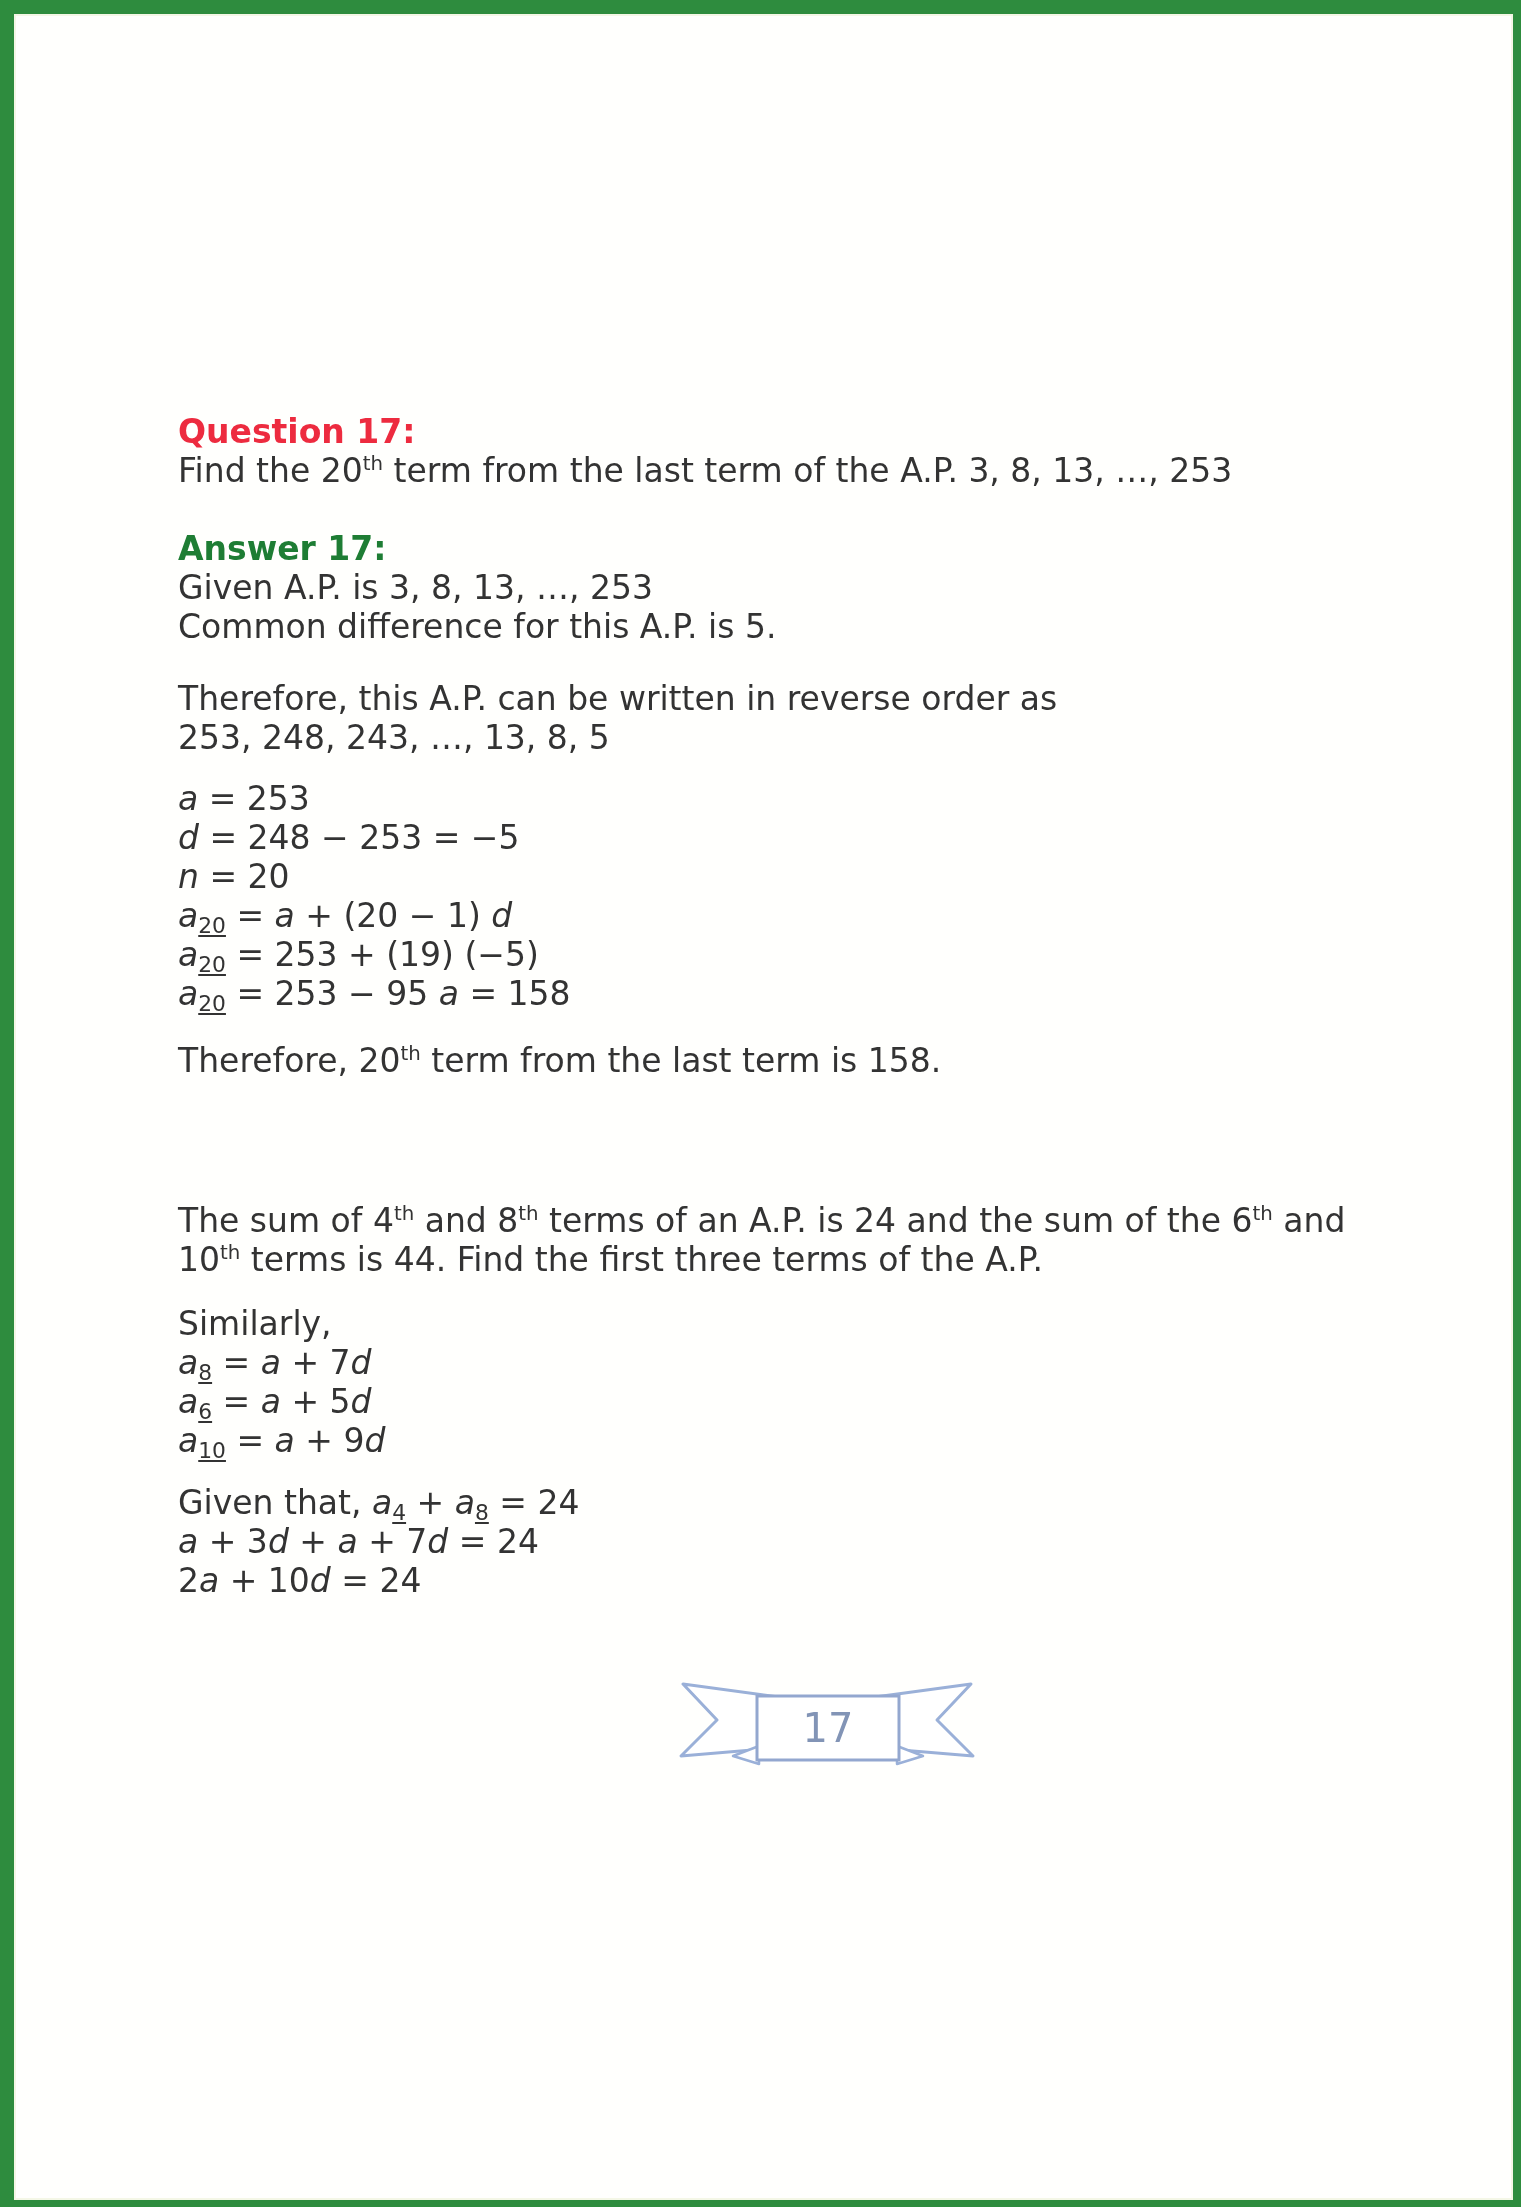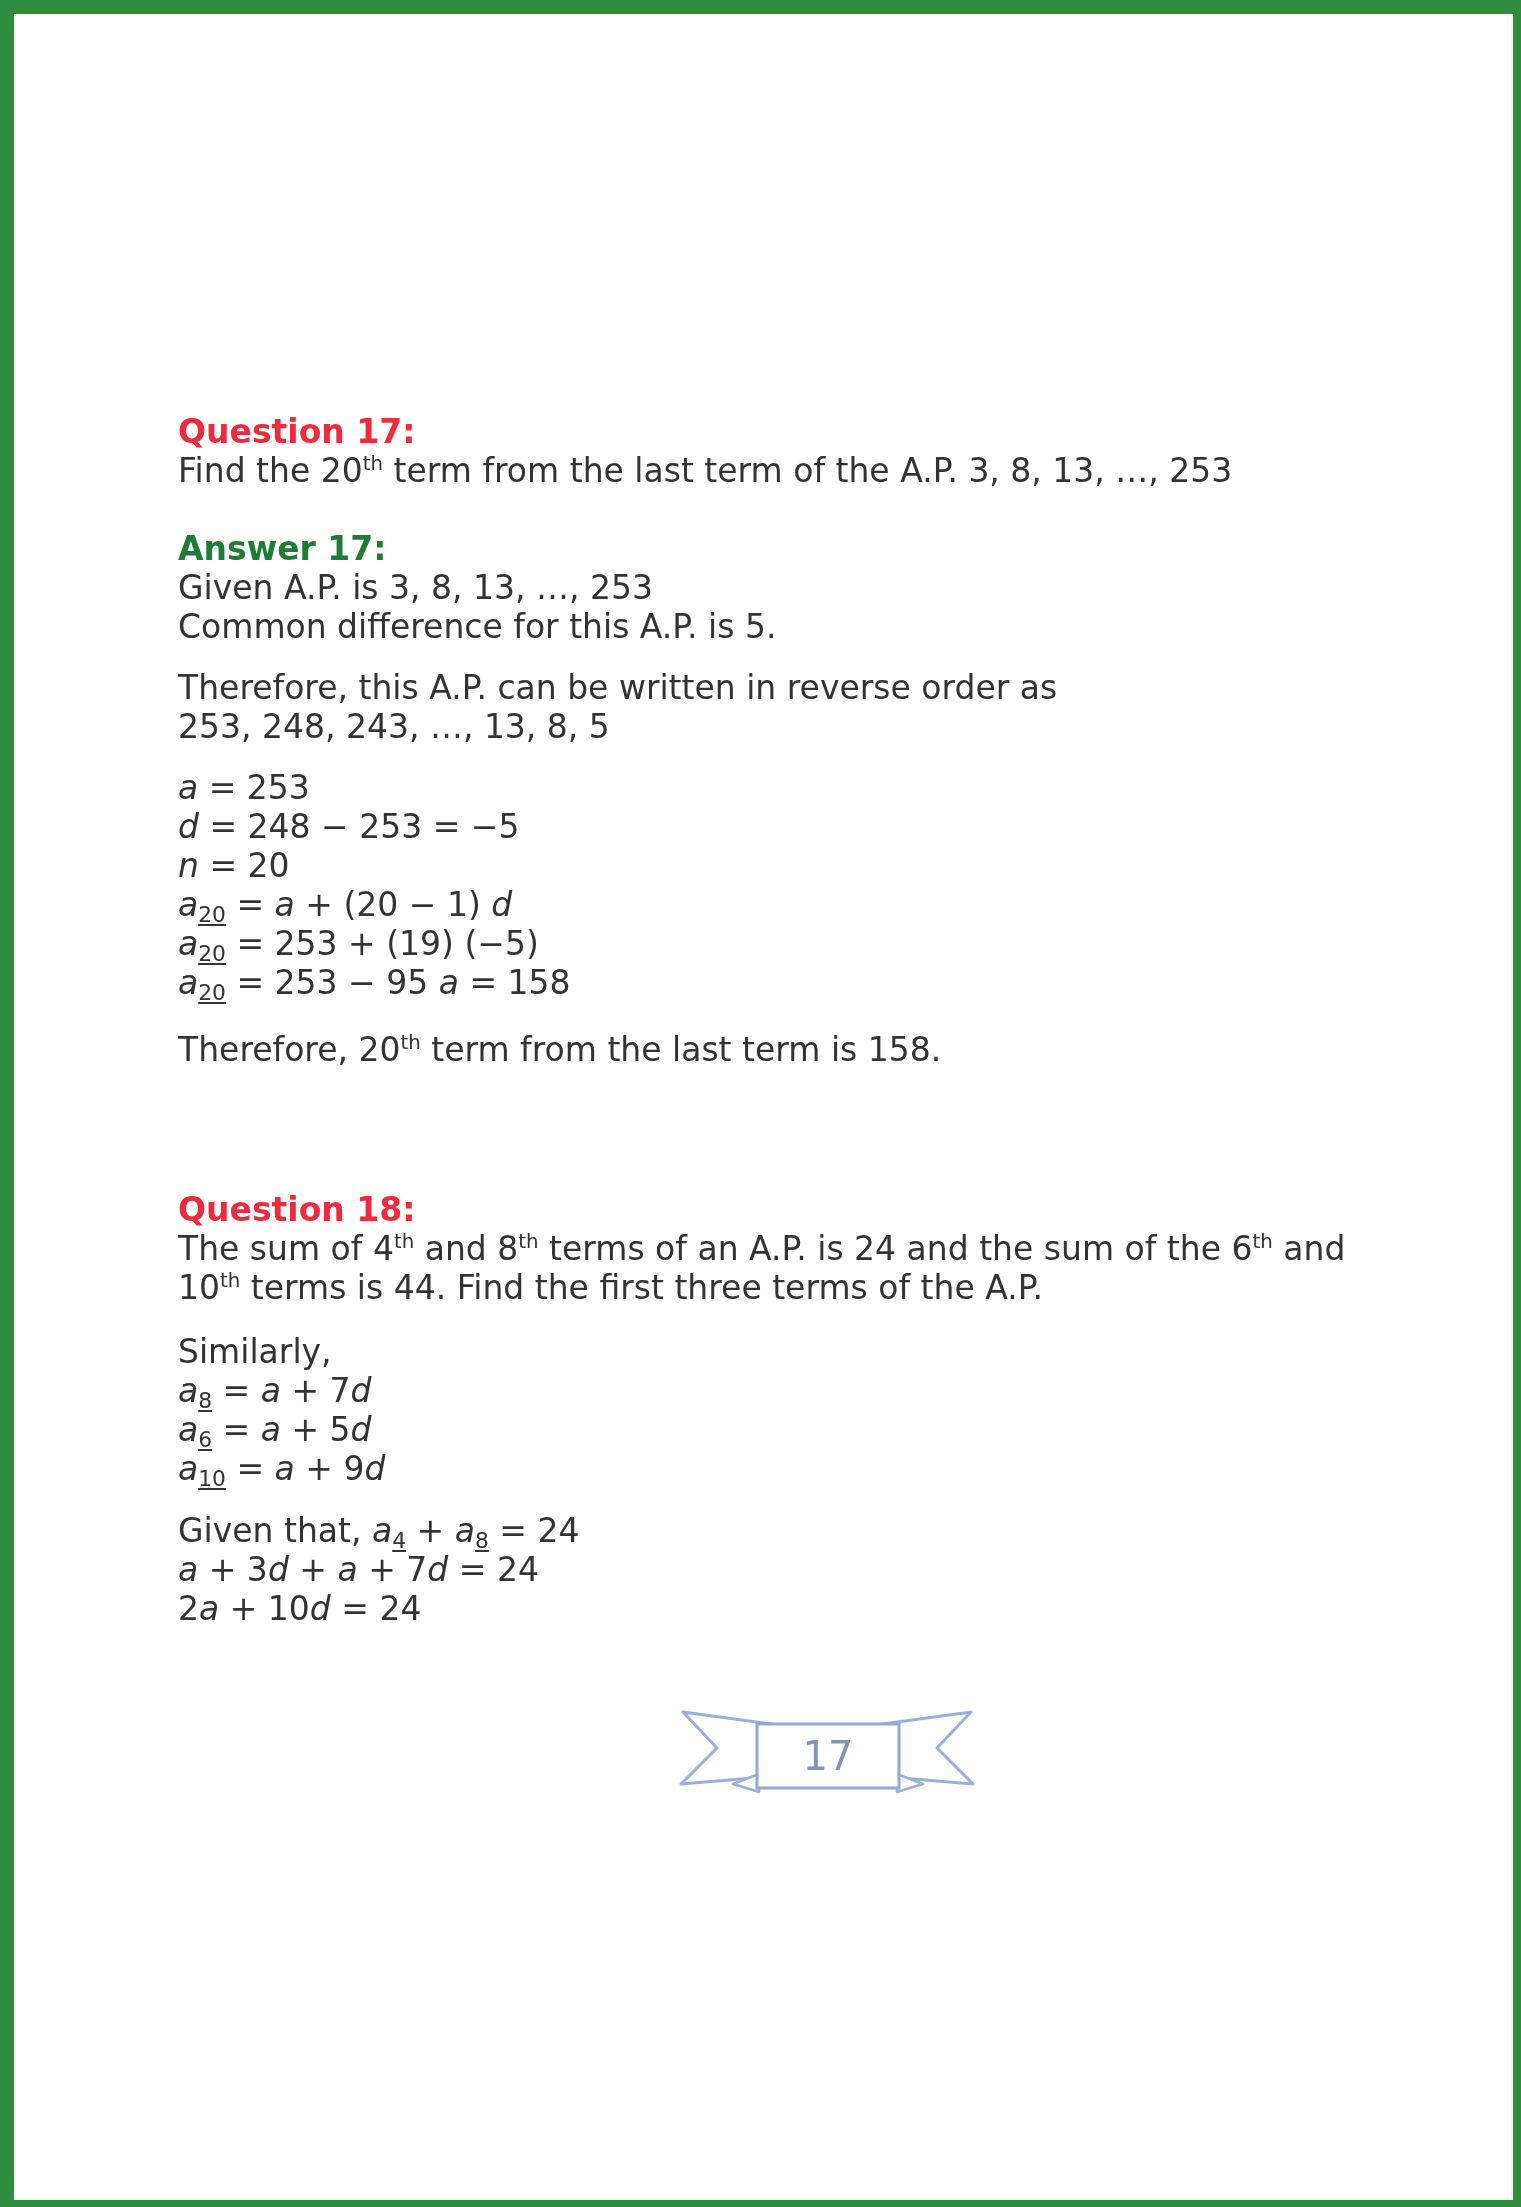--- a/index.html
+++ b/index.html
@@ -42,40 +42,39 @@
       <div class="line heading red">Question 17:</div>
       <div class="line">Find the 20<sup>th</sup> term from the last term of the A.P. 3, 8, 13, …, 253</div>
     </section>
 
     <section style="margin-top:39px">
       <div class="line heading green">Answer 17:</div>
       <div class="line">Given A.P. is 3, 8, 13, …, 253</div>
       <div class="line">Common difference for this A.P. is 5.</div>
     </section>
 
-    <section style="margin-top:22px">
+    <section style="margin-top:33px">
       <div class="line">Therefore, this A.P. can be written in reverse order as</div>
       <div class="line">253, 248, 243, …, 13, 8, 5</div>
     </section>
 
     <section style="margin-top:22px">
       <div class="line"><i>a</i> = 253</div>
       <div class="line"><i>d</i> = 248 − 253 = −5</div>
       <div class="line"><i>n</i> = 20</div>
       <div class="line"><i>a</i><sub>20</sub> = <i>a</i> + (20 − 1) <i>d</i></div>
       <div class="line"><i>a</i><sub>20</sub> = 253 + (19) (−5)</div>
       <div class="line"><i>a</i><sub>20</sub> = 253 − 95 <i>a</i> = 158</div>
     </section>
 
     <section style="margin-top:28px">
       <div class="line">Therefore, 20<sup>th</sup> term from the last term is 158.</div>
     </section>
 
     <section style="margin-top:121px">
-      <div class="line heading red">Question 18:</div>
       <div class="line">The sum of 4<sup>th</sup> and 8<sup>th</sup> terms of an A.P. is 24 and the sum of the 6<sup>th</sup> and</div>
       <div class="line">10<sup>th</sup> terms is 44. Find the first three terms of the A.P.</div>
     </section>
 
 
 
     <section style="margin-top:25px">
       <div class="line">Similarly,</div>
       <div class="line"><i>a</i><sub>8</sub> = <i>a</i> + 7<i>d</i></div>
       <div class="line"><i>a</i><sub>6</sub> = <i>a</i> + 5<i>d</i></div>

